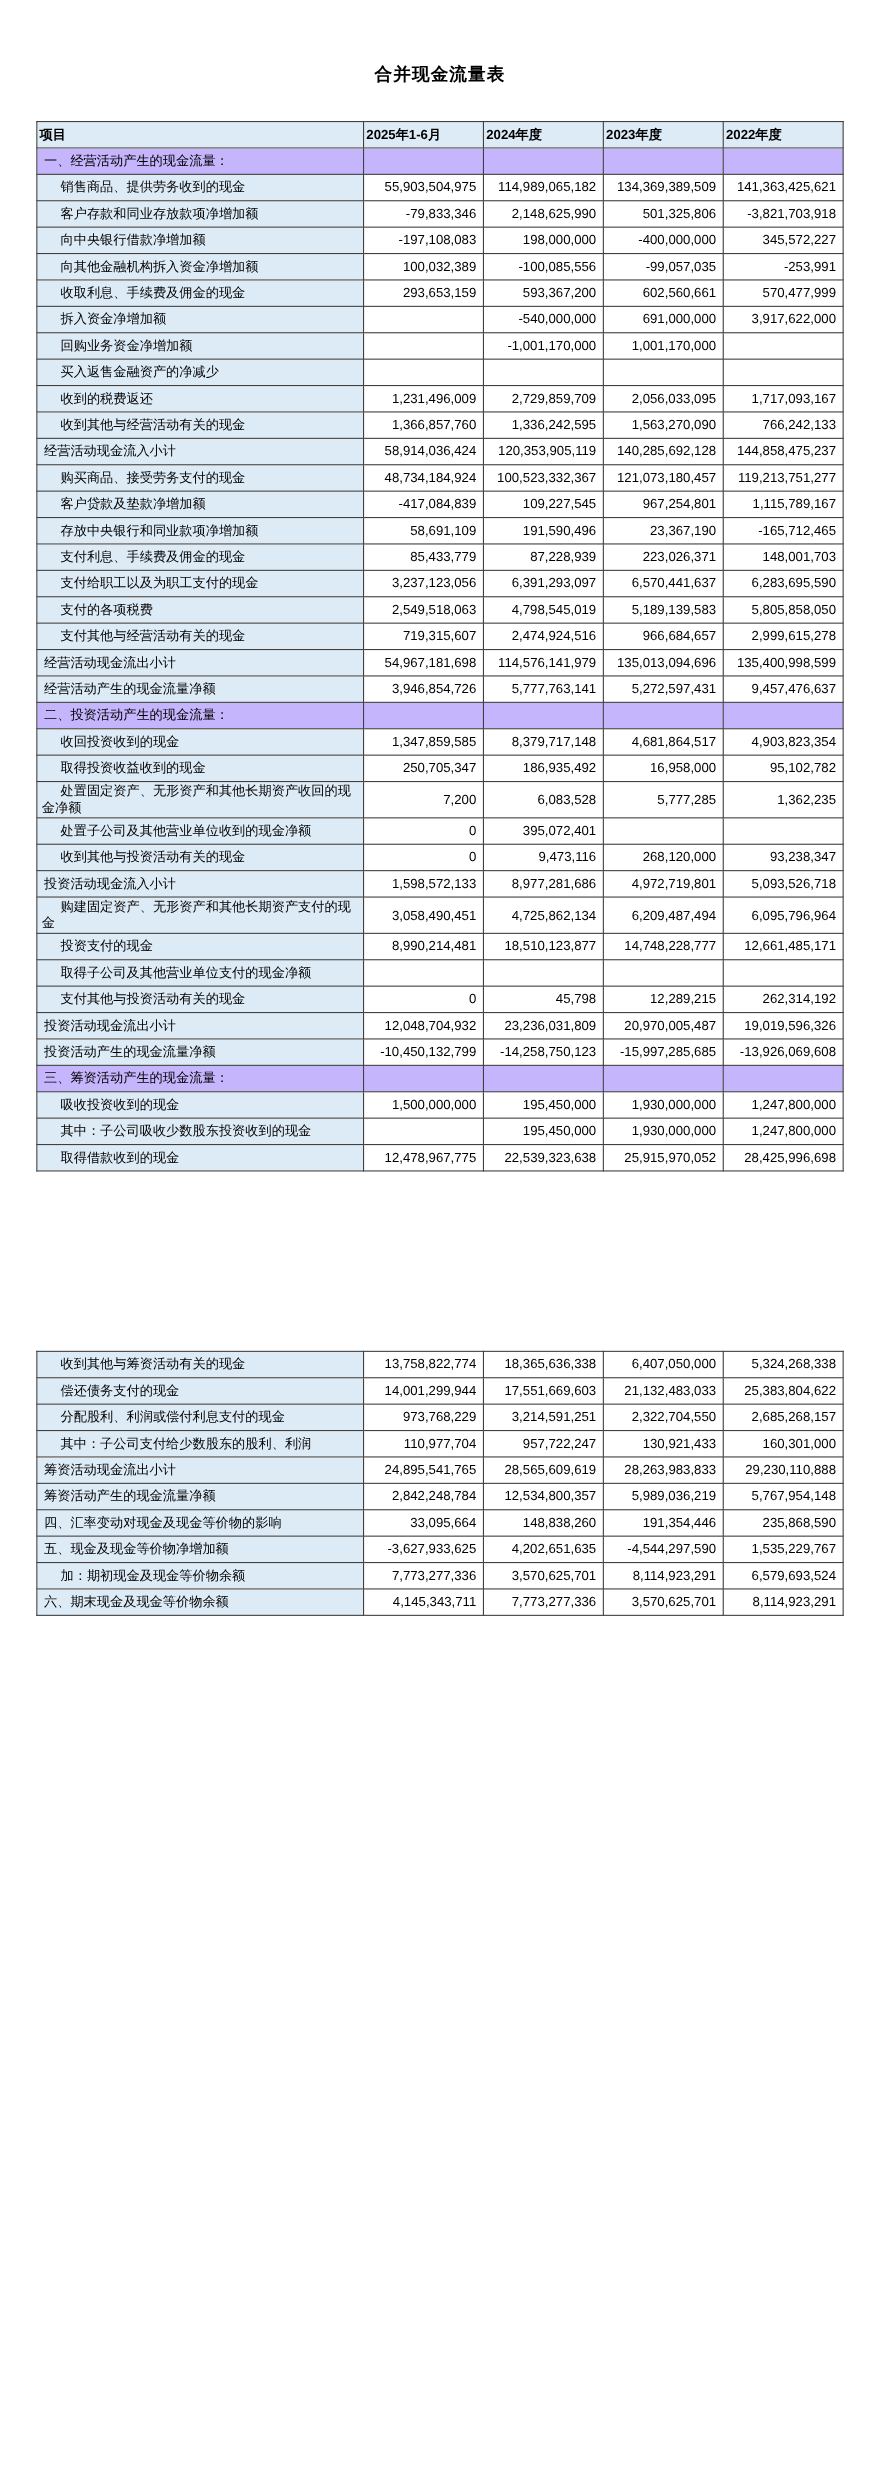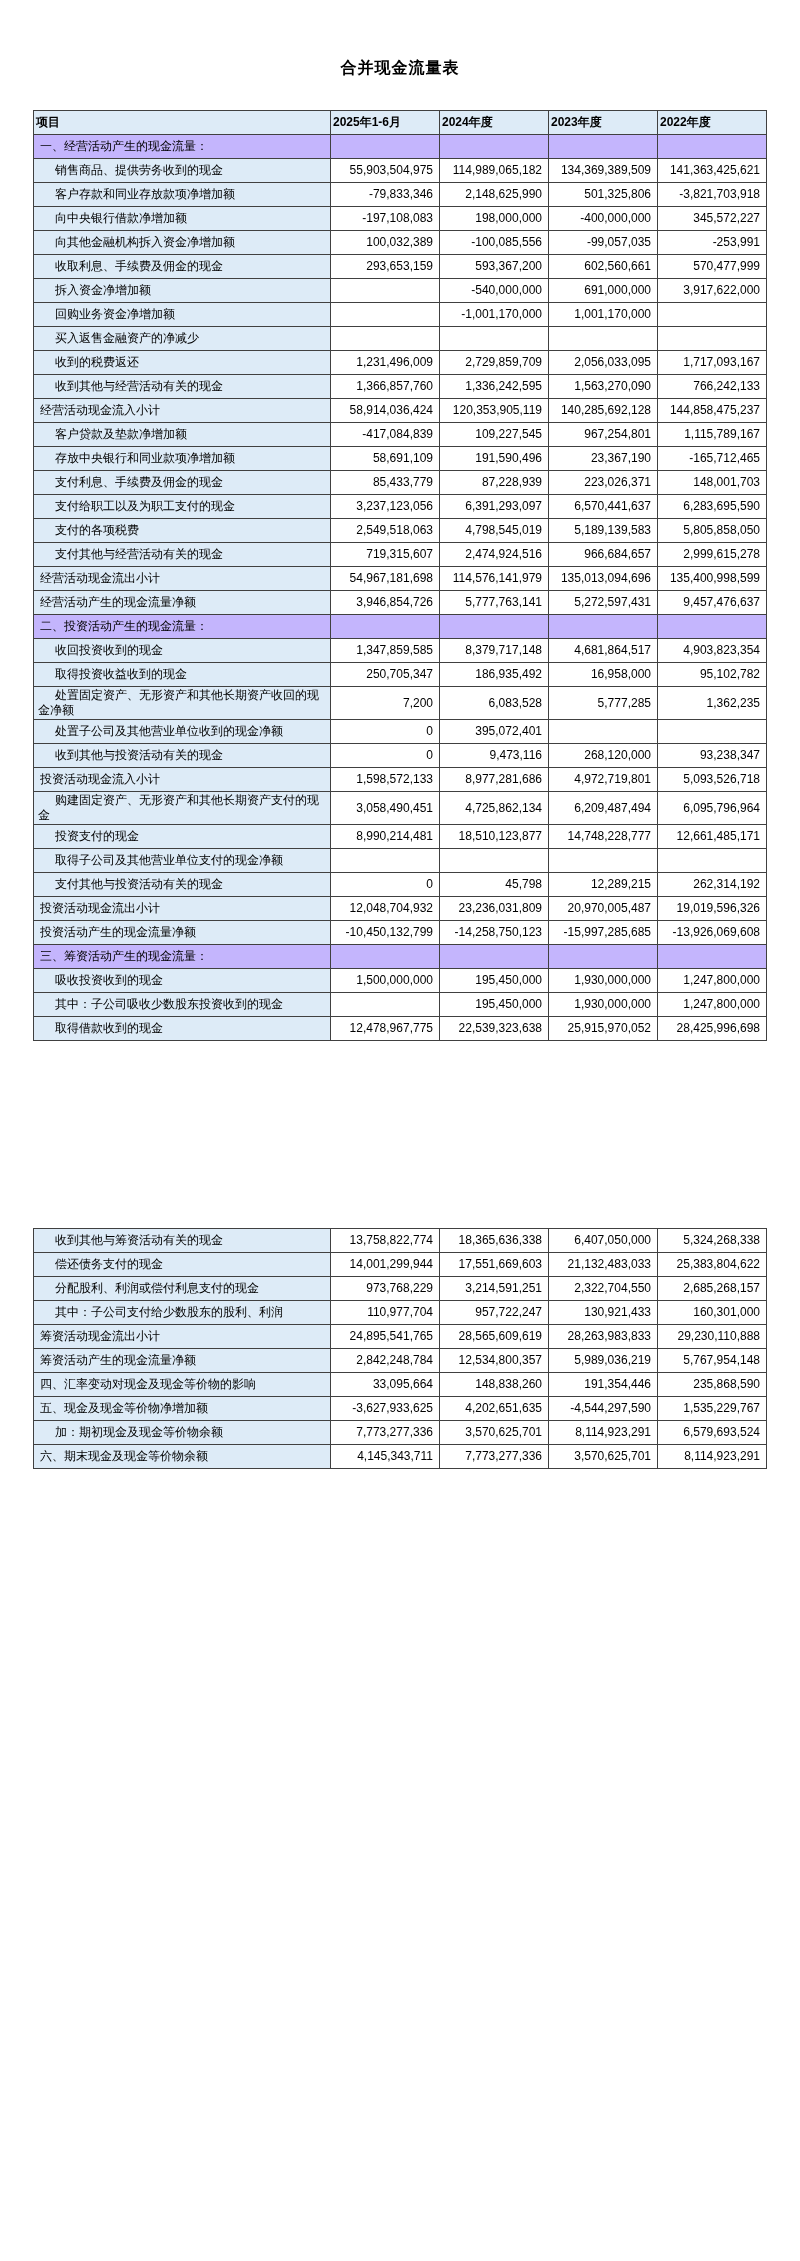--- a/index.html
+++ b/index.html
@@ -125,20 +125,27 @@
           <td class="val">766,242,133</td>
         </tr>
         <tr>
           <td class="lbl ind0">经营活动现金流入小计</td>
           <td class="val">58,914,036,424</td>
           <td class="val">120,353,905,119</td>
           <td class="val">140,285,692,128</td>
           <td class="val">144,858,475,237</td>
         </tr>
         <tr>
+          <td class="lbl ind1">购买商品、接受劳务支付的现金</td>
+          <td class="val">48,734,184,924</td>
+          <td class="val">100,523,332,367</td>
+          <td class="val">121,073,180,457</td>
+          <td class="val">119,213,751,277</td>
+        </tr>
+        <tr>
           <td class="lbl ind1">客户贷款及垫款净增加额</td>
           <td class="val">-417,084,839</td>
           <td class="val">109,227,545</td>
           <td class="val">967,254,801</td>
           <td class="val">1,115,789,167</td>
         </tr>
         <tr>
           <td class="lbl ind1">存放中央银行和同业款项净增加额</td>
           <td class="val">58,691,109</td>
           <td class="val">191,590,496</td>

